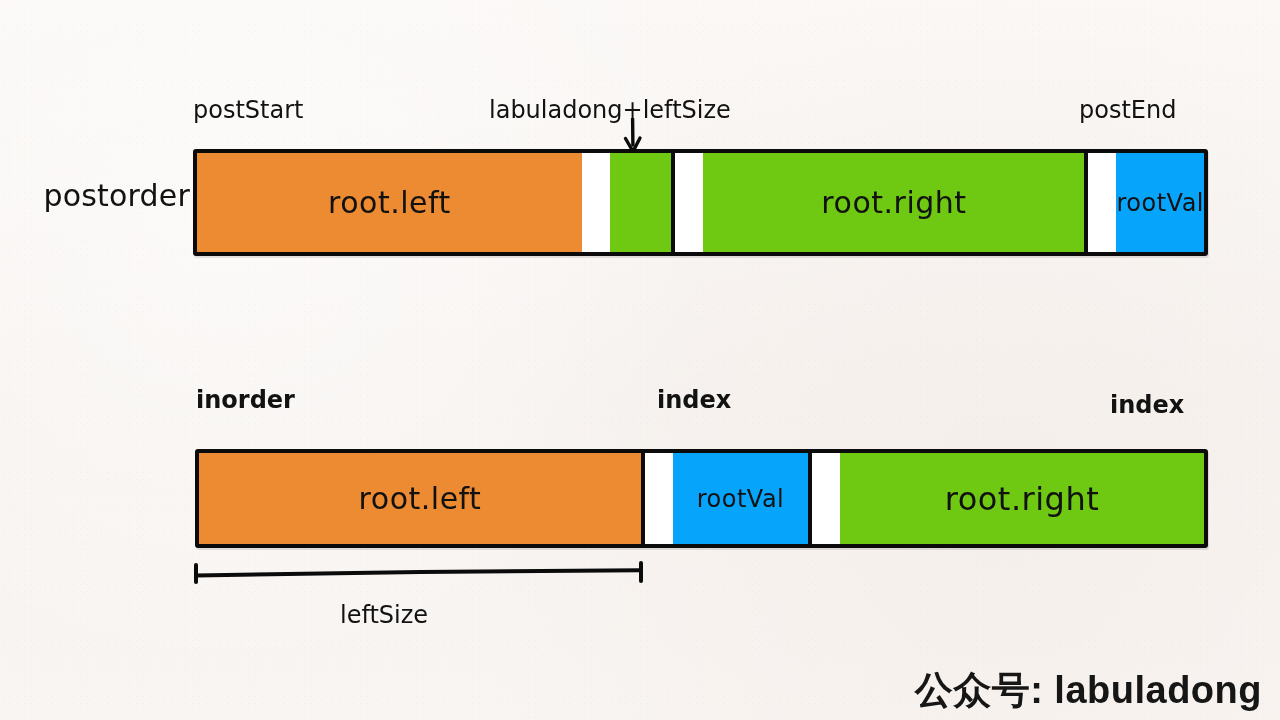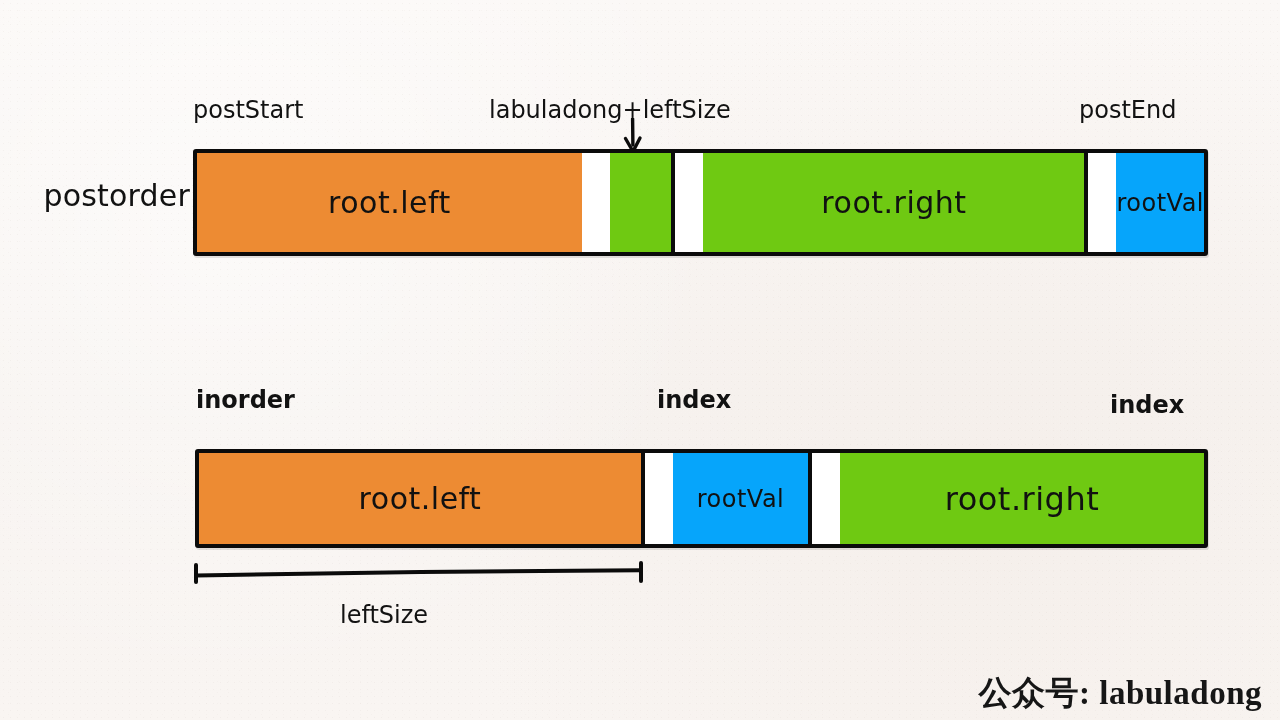--- a/index.html
+++ b/index.html
@@ -102,23 +102,23 @@
   
   #arrow-wrap { position: absolute; left: 618px; top: 118px; width: 30px; height: 38px; }
 
   
   #bracket-wrap { position: absolute; left: 188px; top: 558px; width: 466px; height: 30px; }
 
   #watermark {
     position: absolute;
     right: 18px;
     bottom: 4px;
-    font-family: Liberation Serif, serif;
+    font-family: Liberation Sans, sans-serif;
     font-weight: 700;
-    font-size: 33px;
+    font-size: 38px;
     color: #161616;
     white-space: nowrap;
     letter-spacing: .5px;
   }
 </style>
 </head>
 <body>
 
 <div id="canvas">
 

